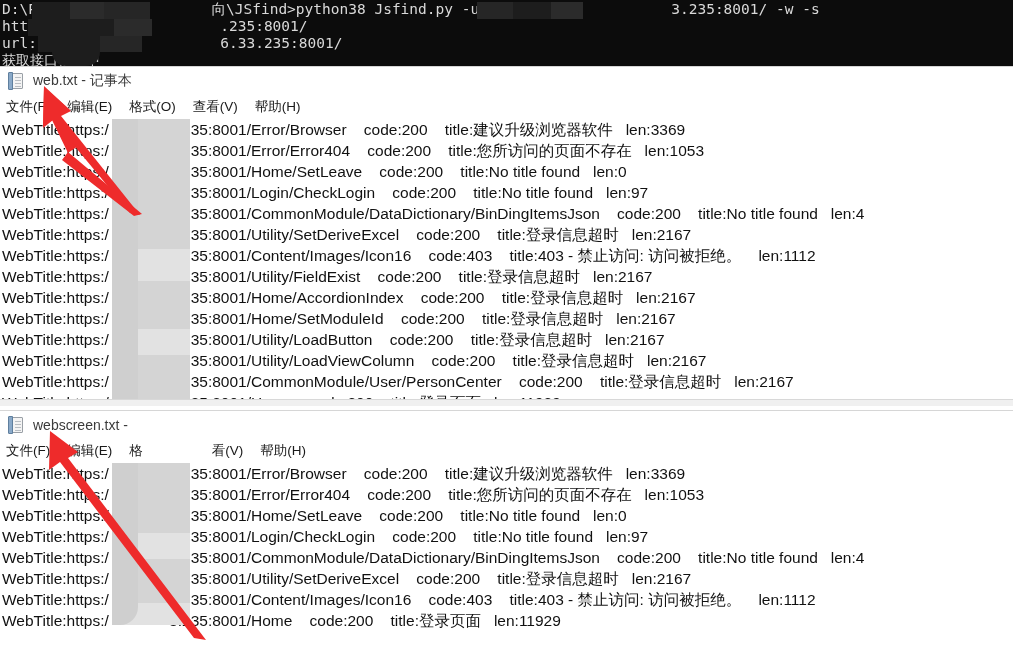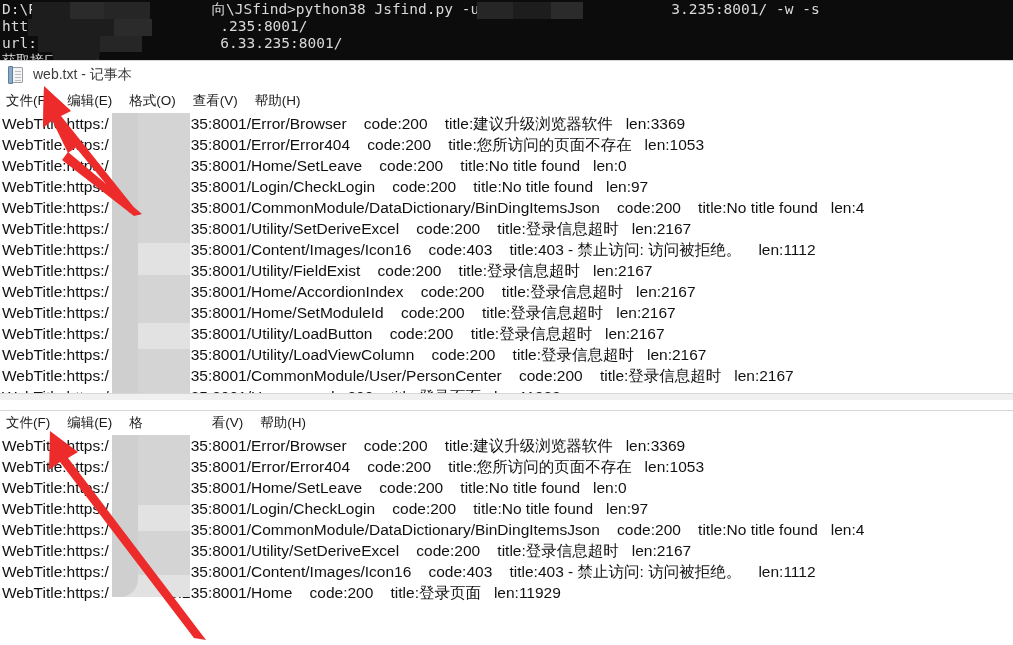--- a/index.html
+++ b/index.html
@@ -46,21 +46,21 @@
 
   
   .npwin {
     position: absolute;
     left: 0;
     width: 1013px;
     background: #ffffff;
     border-top: 1px solid #d6d6d6;
     overflow: hidden;
   }
-  #win1 { top: 60px; height: 340px; }
+  #win1 { top: 66px; height: 340px; }
   #win2 { top: 410px; height: 235px; }
 
   .titlebar {
     position: relative;
     height: 28px;
     background: #ffffff;
     display: flex;
     align-items: center;
     padding-left: 8px;
     overflow: hidden;
@@ -230,20 +230,31 @@
       <div class="redact l" style="left:112px; top:210px; width:78px; height:26px;"></div>
       <div class="redact" style="left:112px; top:236px; width:78px; height:56px;"></div>
       <div class="redact d" style="left:112px; top:0px;   width:26px; height:292px;"></div>
 
       <div class="statusstrip"></div>
     </div>
   </div>
 
   <div class="npwin" id="win2">
 
+    <div class="titlebar">
+      <span class="np-icon">
+        <span class="pg"></span>
+        <span class="bind"></span>
+        <span class="ln" style="top:5px;"></span>
+        <span class="ln" style="top:8px;"></span>
+        <span class="ln" style="top:11px;"></span>
+        <span class="ln" style="top:14px;"></span>
+      </span>
+      <span class="titletext">webscreen.txt -</span>
+    </div>
 
     <div class="menubar">
       <span class="menu-item">文件(F)</span>
       <span class="menu-item">编辑(E)</span>
       <span class="menu-item">格</span>
       <span class="menu-item" style="margin-right:52px;"></span>
       <span class="menu-item">看(V)</span>
       <span class="menu-item">帮助(H)</span>
     </div>
 

